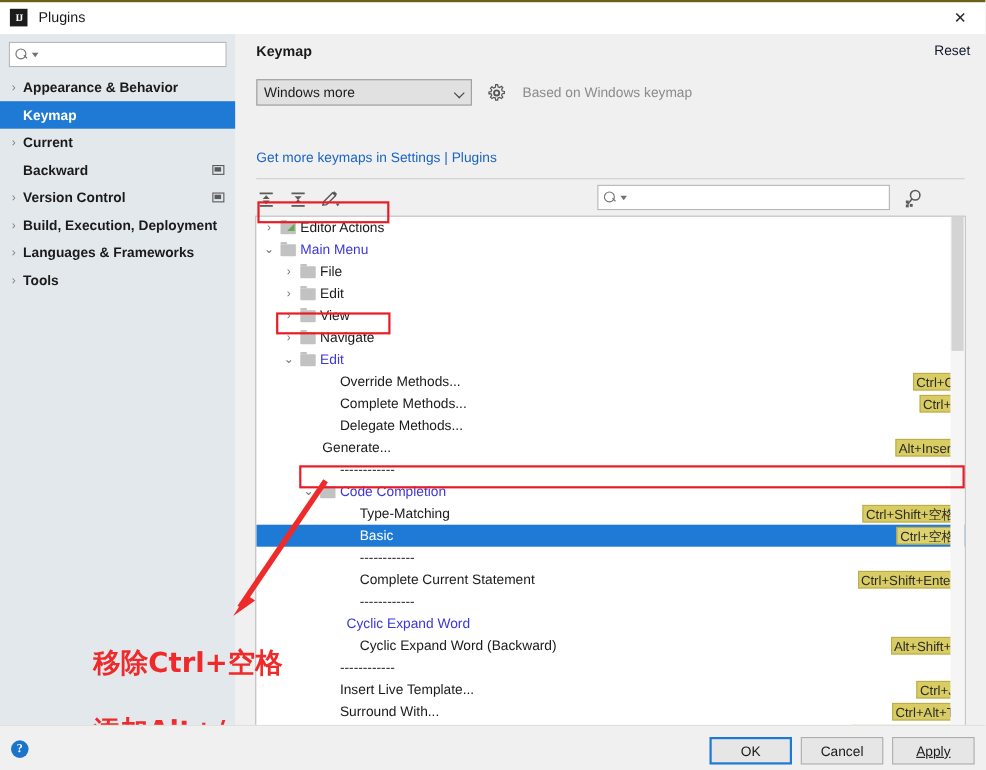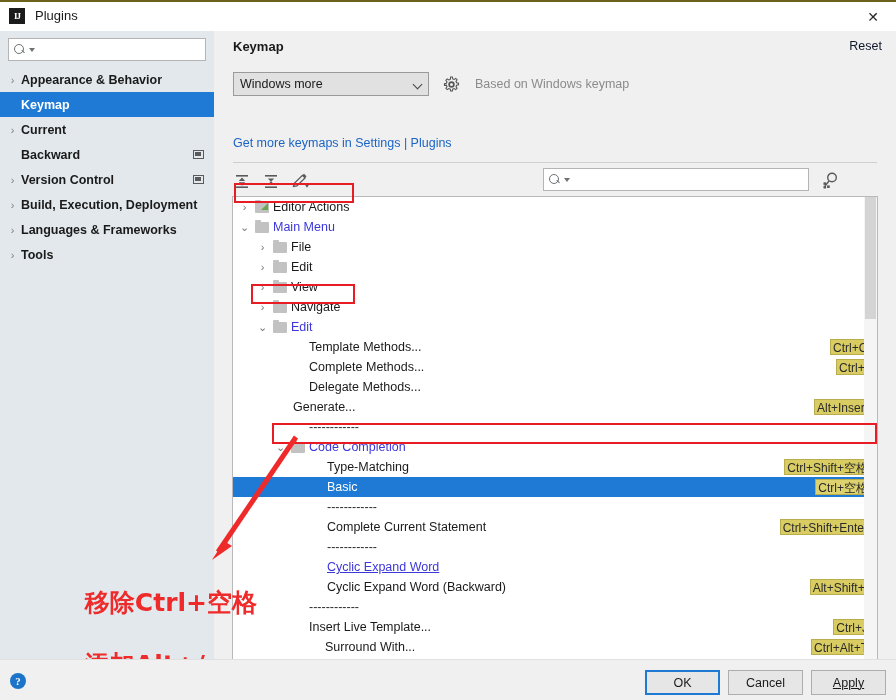--- a/index.html
+++ b/index.html
@@ -382,21 +382,21 @@
             <span class="tw" style="left: 24px;">›</span>
             <span class="folder" style="left: 40px;"></span>
             <span class="tlabel" style="left: 58px;">Navigate</span>
           </div>
           <div class="trow">
             <span class="tw down" style="left: 24px;">⌄</span>
             <span class="folder" style="left: 40px;"></span>
             <span class="tlabel blue" style="left: 58px;">Edit</span>
           </div>
           <div class="trow">
-            <span class="tlabel" style="left: 76px;">Template Methods...</span>
+            <span class="tlabel" style="left: 76px;">Override Methods...</span>
             <span class="shortcut">Ctrl+O</span>
           </div>
           <div class="trow">
             <span class="tlabel" style="left: 76px;">Complete Methods...</span>
             <span class="shortcut">Ctrl+I</span>
           </div>
           <div class="trow">
             <span class="tlabel" style="left: 76px;">Delegate Methods...</span>
           </div>
           <div class="trow">
@@ -423,35 +423,35 @@
             <span class="dashes" style="left: 94px; top: 0px;">------------</span>
           </div>
           <div class="trow">
             <span class="tlabel" style="left: 94px;">Complete Current Statement</span>
             <span class="shortcut">Ctrl+Shift+Enter</span>
           </div>
           <div class="trow">
             <span class="dashes" style="left: 94px; top: 0px;">------------</span>
           </div>
           <div class="trow">
-            <span class="tlabel blue" style="left: 94px; text-decoration: underline;">Cyclic Expand Word</span>
+            <span class="tlabel blue" style="left: 82px;">Cyclic Expand Word</span>
           </div>
           <div class="trow">
             <span class="tlabel" style="left: 94px;">Cyclic Expand Word (Backward)</span>
             <span class="shortcut">Alt+Shift+/</span>
           </div>
           <div class="trow">
             <span class="dashes" style="left: 76px; top: 0px;">------------</span>
           </div>
           <div class="trow">
             <span class="tlabel" style="left: 76px;">Insert Live Template...</span>
             <span class="shortcut">Ctrl+J</span>
           </div>
           <div class="trow">
-            <span class="tlabel" style="left: 76px; margin-left: 16px;">Surround With...</span>
+            <span class="tlabel" style="left: 76px;">Surround With...</span>
             <span class="shortcut">Ctrl+Alt+T</span>
           </div>
           <div class="trow">
             <span class="tlabel" style="left: 76px;">Unwrap/Remove...</span>
             <span class="shortcut">Ctrl+Shift+Delete</span>
           </div>
         </div>
       <div class="tree-scrollbar">
         <div class="thumb"></div>
       </div>

